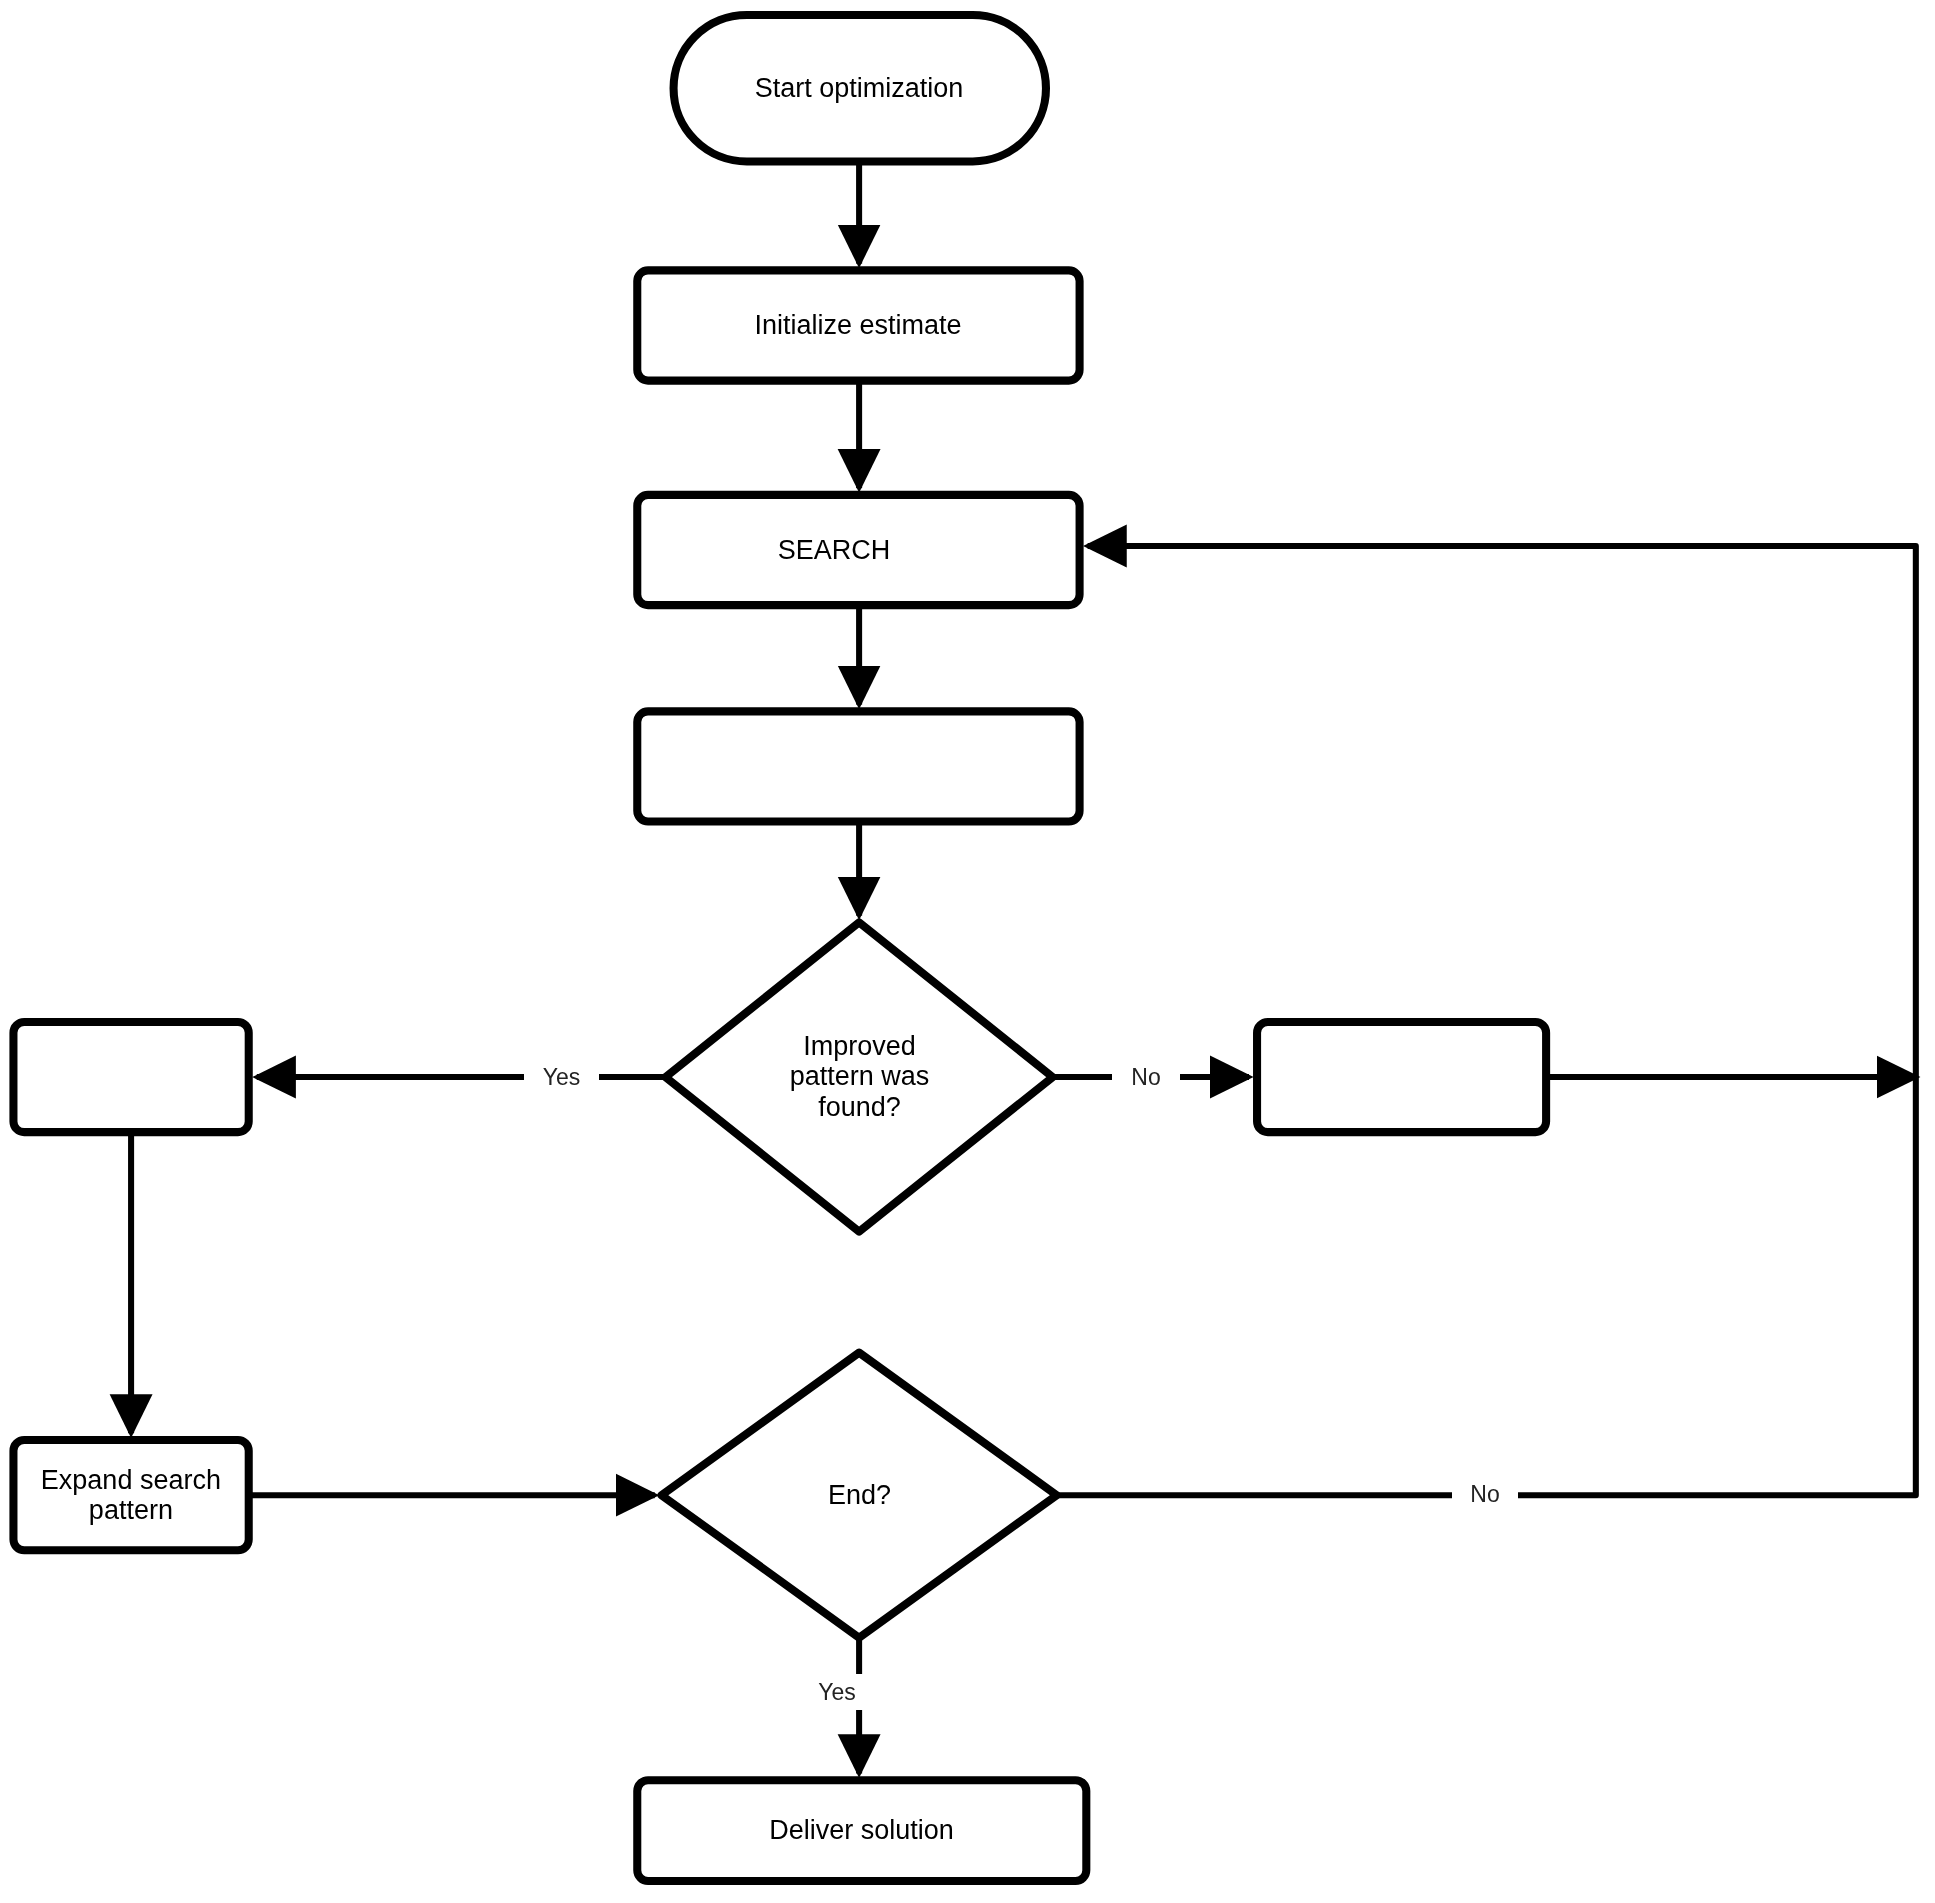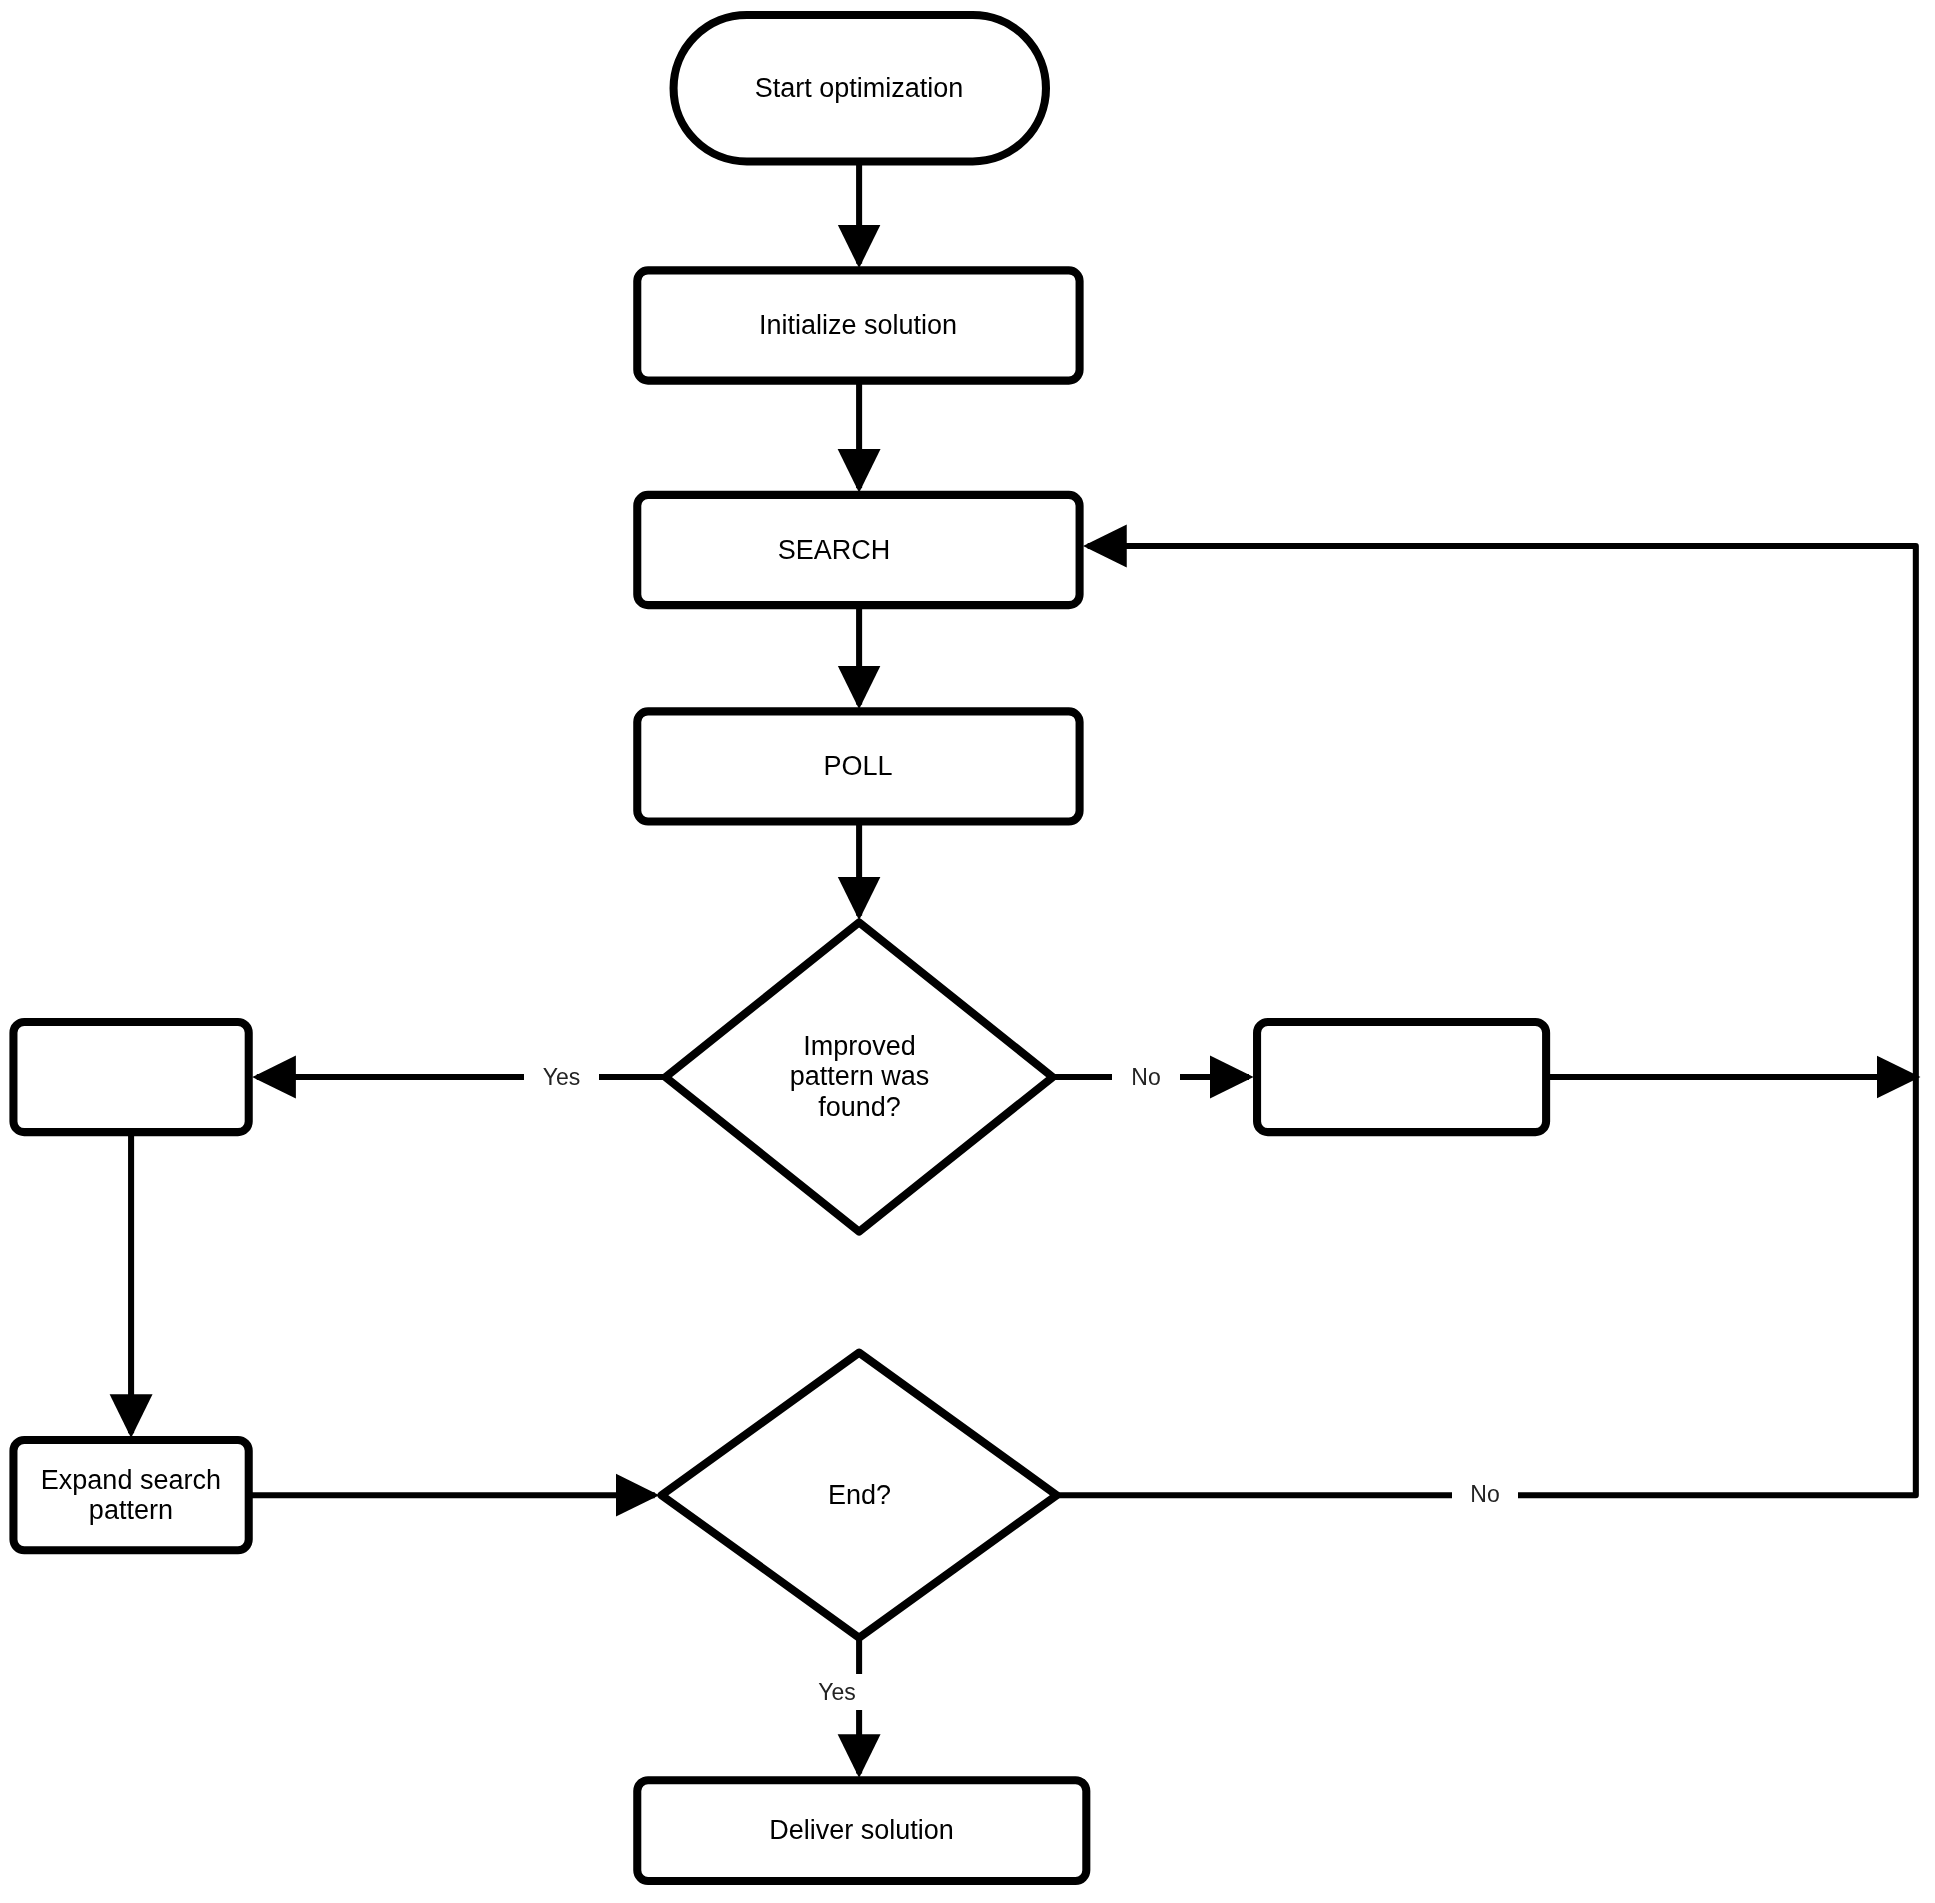--- a/index.html
+++ b/index.html
@@ -112,25 +112,24 @@
 
       <path d="M 1572 2224 L 2850 2224 L 2850 812 L 1618 812" marker-end="url(#arrow)"></path>
 
       <path d="M 1278 2436 L 1278 2638" marker-end="url(#arrow)"></path>
 
     </g>
   </svg>
 
   <div class="node-label" style="left:673px; top:15px; width:372px; height:147px;">Start optimization</div>
 
-  <div class="node-label" style="left:637px; top:270px; width:442px; height:110px;">Initialize solution</div>
+  <div class="node-label" style="left:637px; top:270px; width:442px; height:110px;">Initialize estimate</div>
 
   <div class="node-label" style="left:613px; top:495px; width:442px; height:110px;">SEARCH</div>
 
-  <div class="node-label" style="left:637px; top:711px; width:442px; height:110px;">POLL</div>
 
   <div class="node-label" style="left:678px; top:969px; width:363px; height:215px;">Improved
 pattern was
 found?</div>
 
 
 
   <div class="node-label" style="left:13.4px; top:1440px; width:235px; height:110px;">Expand search pattern</div>
 
   <div class="node-label" style="left:637px; top:1780px; width:449px; height:101px;">Deliver solution</div>

